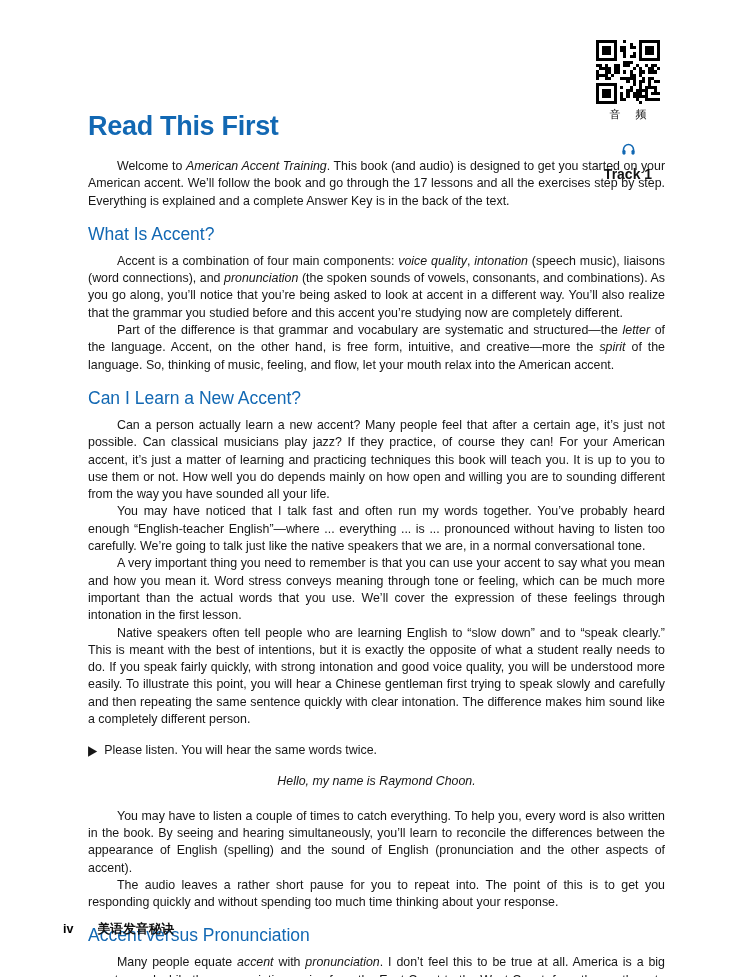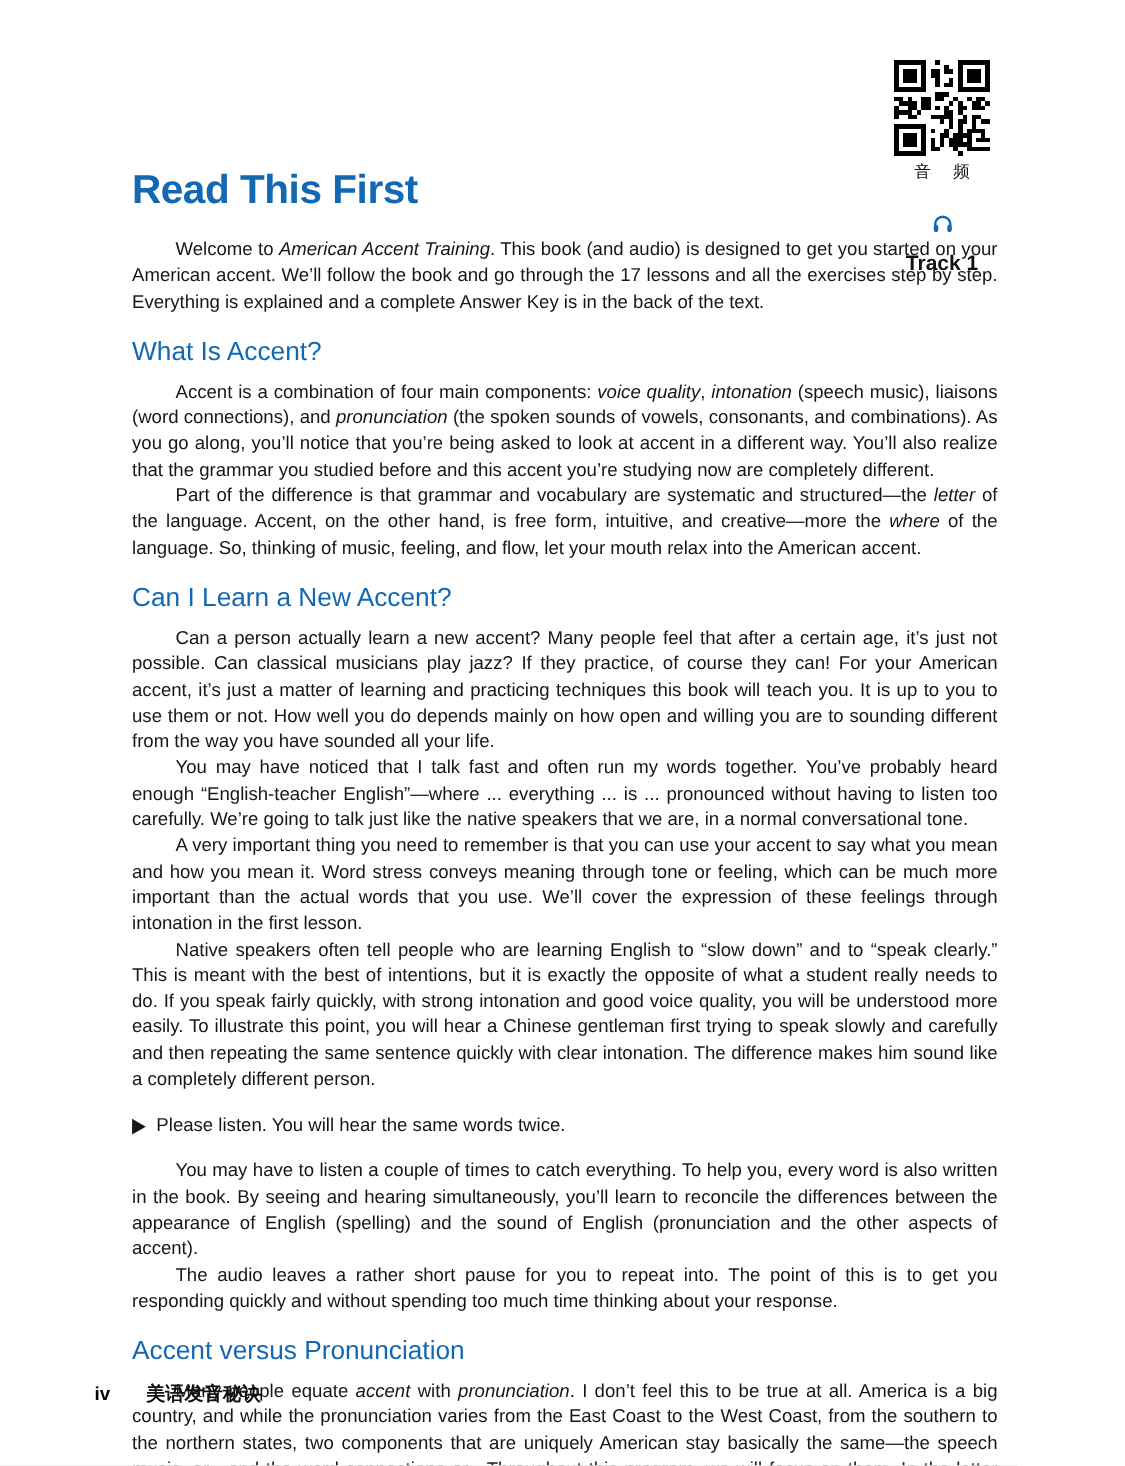--- a/index.html
+++ b/index.html
@@ -248,30 +248,31 @@
     </div>
   </div>
 
   <div class="content">
     <h1 class="doc-title">Read This First</h1>
 
     <p class="body-par">Welcome to <i>American Accent Training</i>. This book (and audio) is designed to get you started on your American accent. We’ll follow the book and go through the 17 lessons and all the exercises step by step. Everything is explained and a complete Answer Key is in the back of the text.</p>
 
     <h2 class="section-heading">What Is Accent?</h2>
     <p class="body-par">Accent is a combination of four main components: <i>voice quality</i>, <i>intonation</i> (speech music), liaisons (word connections), and <i>pronunciation</i> (the spoken sounds of vowels, consonants, and combinations). As you go along, you’ll notice that you’re being asked to look at accent in a different way. You’ll also realize that the grammar you studied before and this accent you’re studying now are completely different.</p>
-    <p class="body-par">Part of the difference is that grammar and vocabulary are systematic and structured—the <i>letter</i> of the language. Accent, on the other hand, is free form, intuitive, and creative—more the <i>where</i> of the language. So, thinking of music, feeling, and flow, let your mouth relax into the American accent.</p>
+    <p class="body-par">Part of the difference is that grammar and vocabulary are systematic and structured—the <i>letter</i> of the language. Accent, on the other hand, is free form, intuitive, and creative—more the <i>spirit</i> of the language. So, thinking of music, feeling, and flow, let your mouth relax into the American accent.</p>
 
     <h2 class="section-heading">Can I Learn a New Accent?</h2>
     <p class="body-par">Can a person actually learn a new accent? Many people feel that after a certain age, it’s just not possible. Can classical musicians play jazz? If they practice, of course they can! For your American accent, it’s just a matter of learning and practicing techniques this book will teach you. It is up to you to use them or not. How well you do depends mainly on how open and willing you are to sounding different from the way you have sounded all your life.</p>
     <p class="body-par">You may have noticed that I talk fast and often run my words together. You’ve probably heard enough “English-teacher English”—where ... everything ... is ... pronounced without having to listen too carefully. We’re going to talk just like the native speakers that we are, in a normal conversational tone.</p>
     <p class="body-par">A very important thing you need to remember is that you can use your accent to say what you mean and how you mean it. Word stress conveys meaning through tone or feeling, which can be much more important than the actual words that you use. We’ll cover the expression of these feelings through intonation in the first lesson.</p>
     <p class="body-par">Native speakers often tell people who are learning English to “slow down” and to “speak clearly.” This is meant with the best of intentions, but it is exactly the opposite of what a student really needs to do. If you speak fairly quickly, with strong intonation and good voice quality, you will be understood more easily. To illustrate this point, you will hear a Chinese gentleman first trying to speak slowly and carefully and then repeating the same sentence quickly with clear intonation. The difference makes him sound like a completely different person.</p>
 
     <p class="listen-line"><span class="listen-marker">▶</span><span>Please listen. You will hear the same words twice.</span></p>
 
+    <p class="quote-line">Hello, my name is Raymond Choon.</p>
 
     <p class="body-par">You may have to listen a couple of times to catch everything. To help you, every word is also written in the book. By seeing and hearing simultaneously, you’ll learn to reconcile the differences between the appearance of English (spelling) and the sound of English (pronunciation and the other aspects of accent).</p>
     <p class="body-par">The audio leaves a rather short pause for you to repeat into. The point of this is to get you responding quickly and without spending too much time thinking about your response.</p>
 
     <h2 class="section-heading">Accent versus Pronunciation</h2>
     <p class="body-par">Many people equate <i>accent</i> with <i>pronunciation</i>. I don’t feel this to be true at all. America is a big country, and while the pronunciation varies from the East Coast to the West Coast, from the southern to the northern states, two components that are uniquely American stay basically the same—the speech music, or , and the word connections or . Throughout this program, we will focus on them. In the latter part of the book we will work on pronunciation concepts, such as Cat? Caught? Cut? and Betty Bought a Bit of Better Butter; we also will work our way through some of the difficult sounds, such as TH, the American R, the L, V, and Z.</p>
   </div>
 
   <div class="page-footer">
     <span class="page-number">iv</span>

